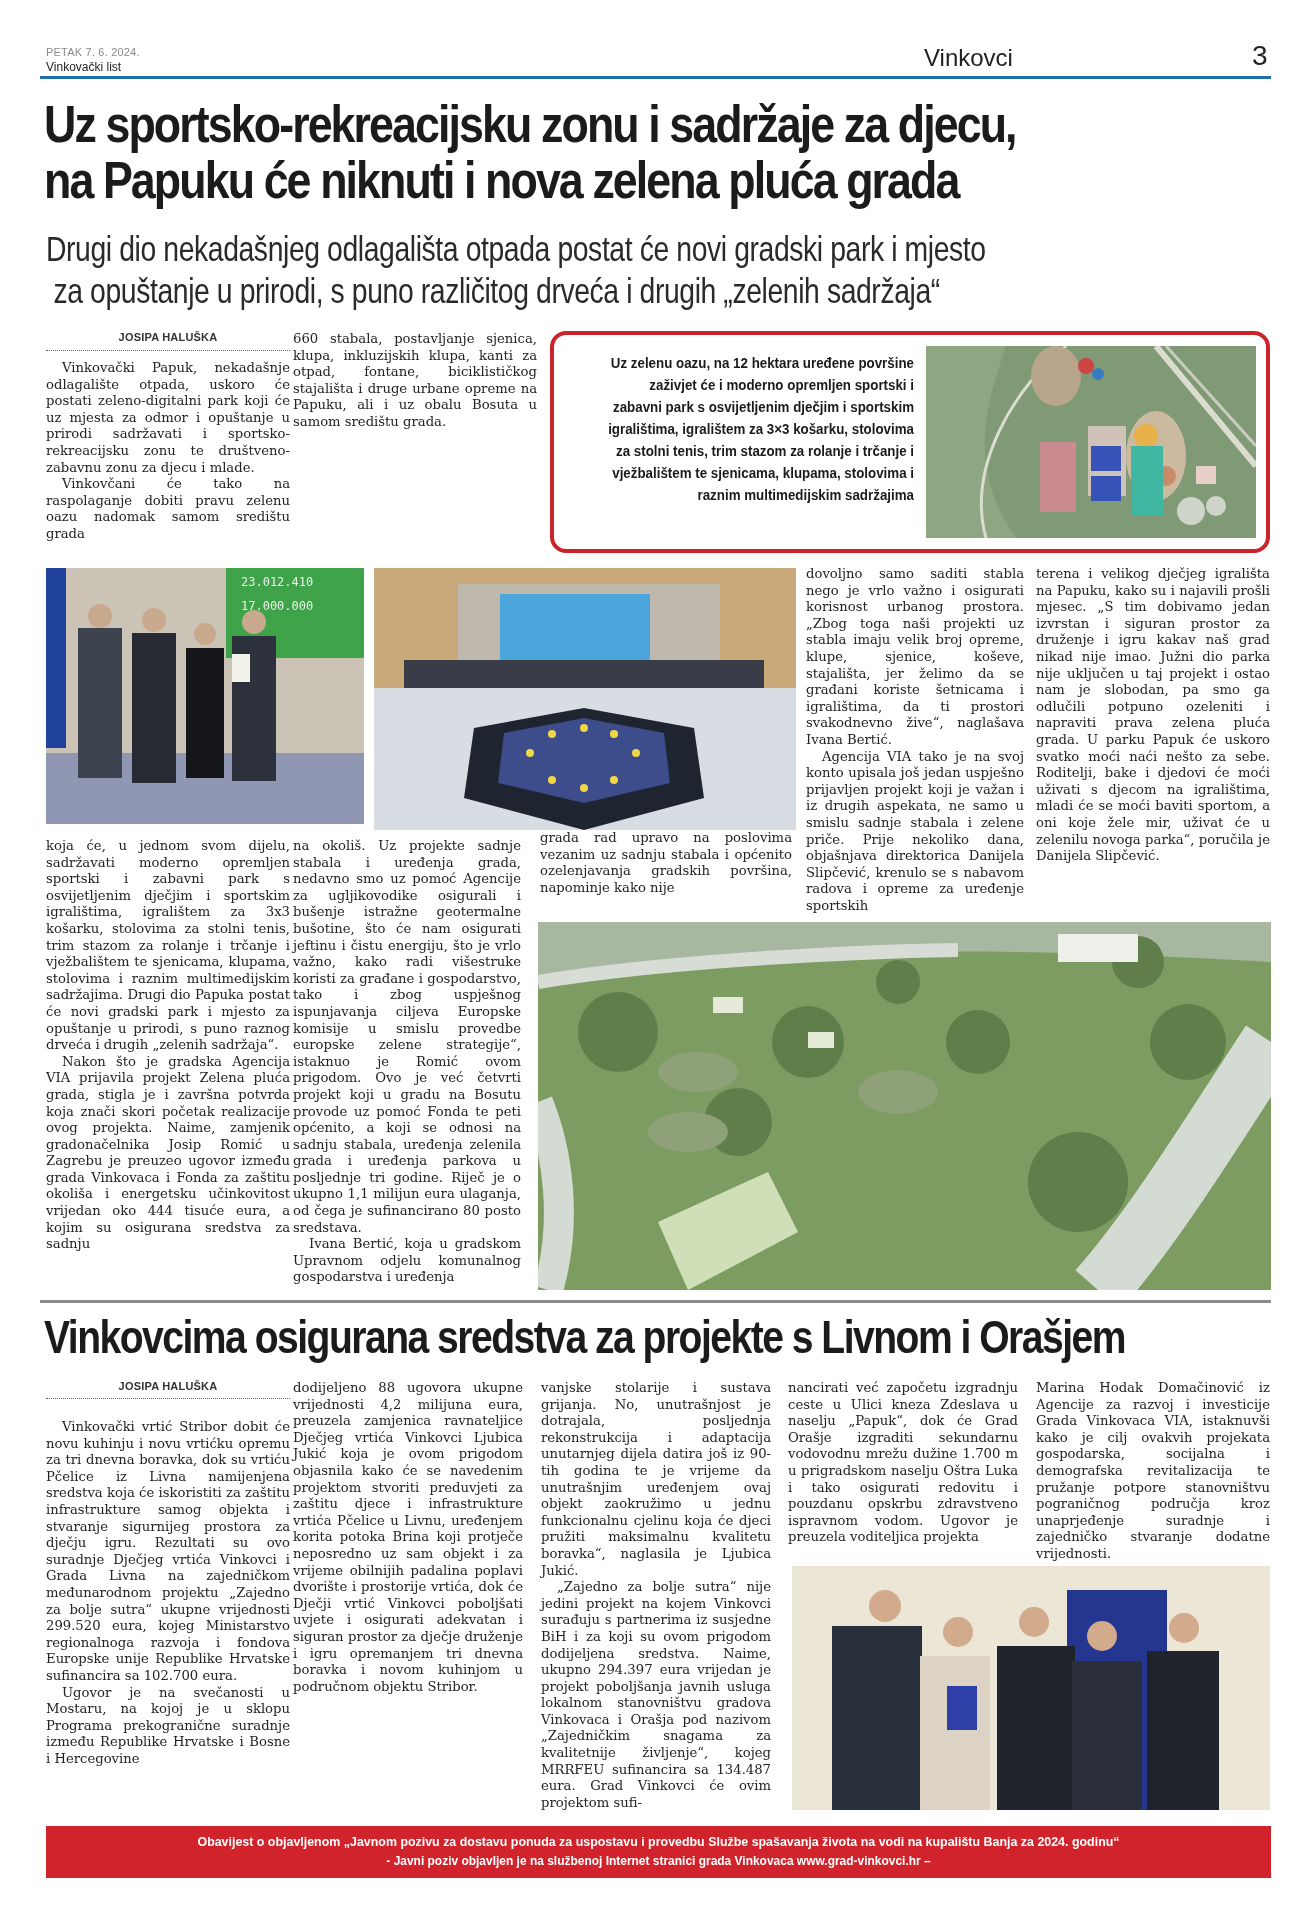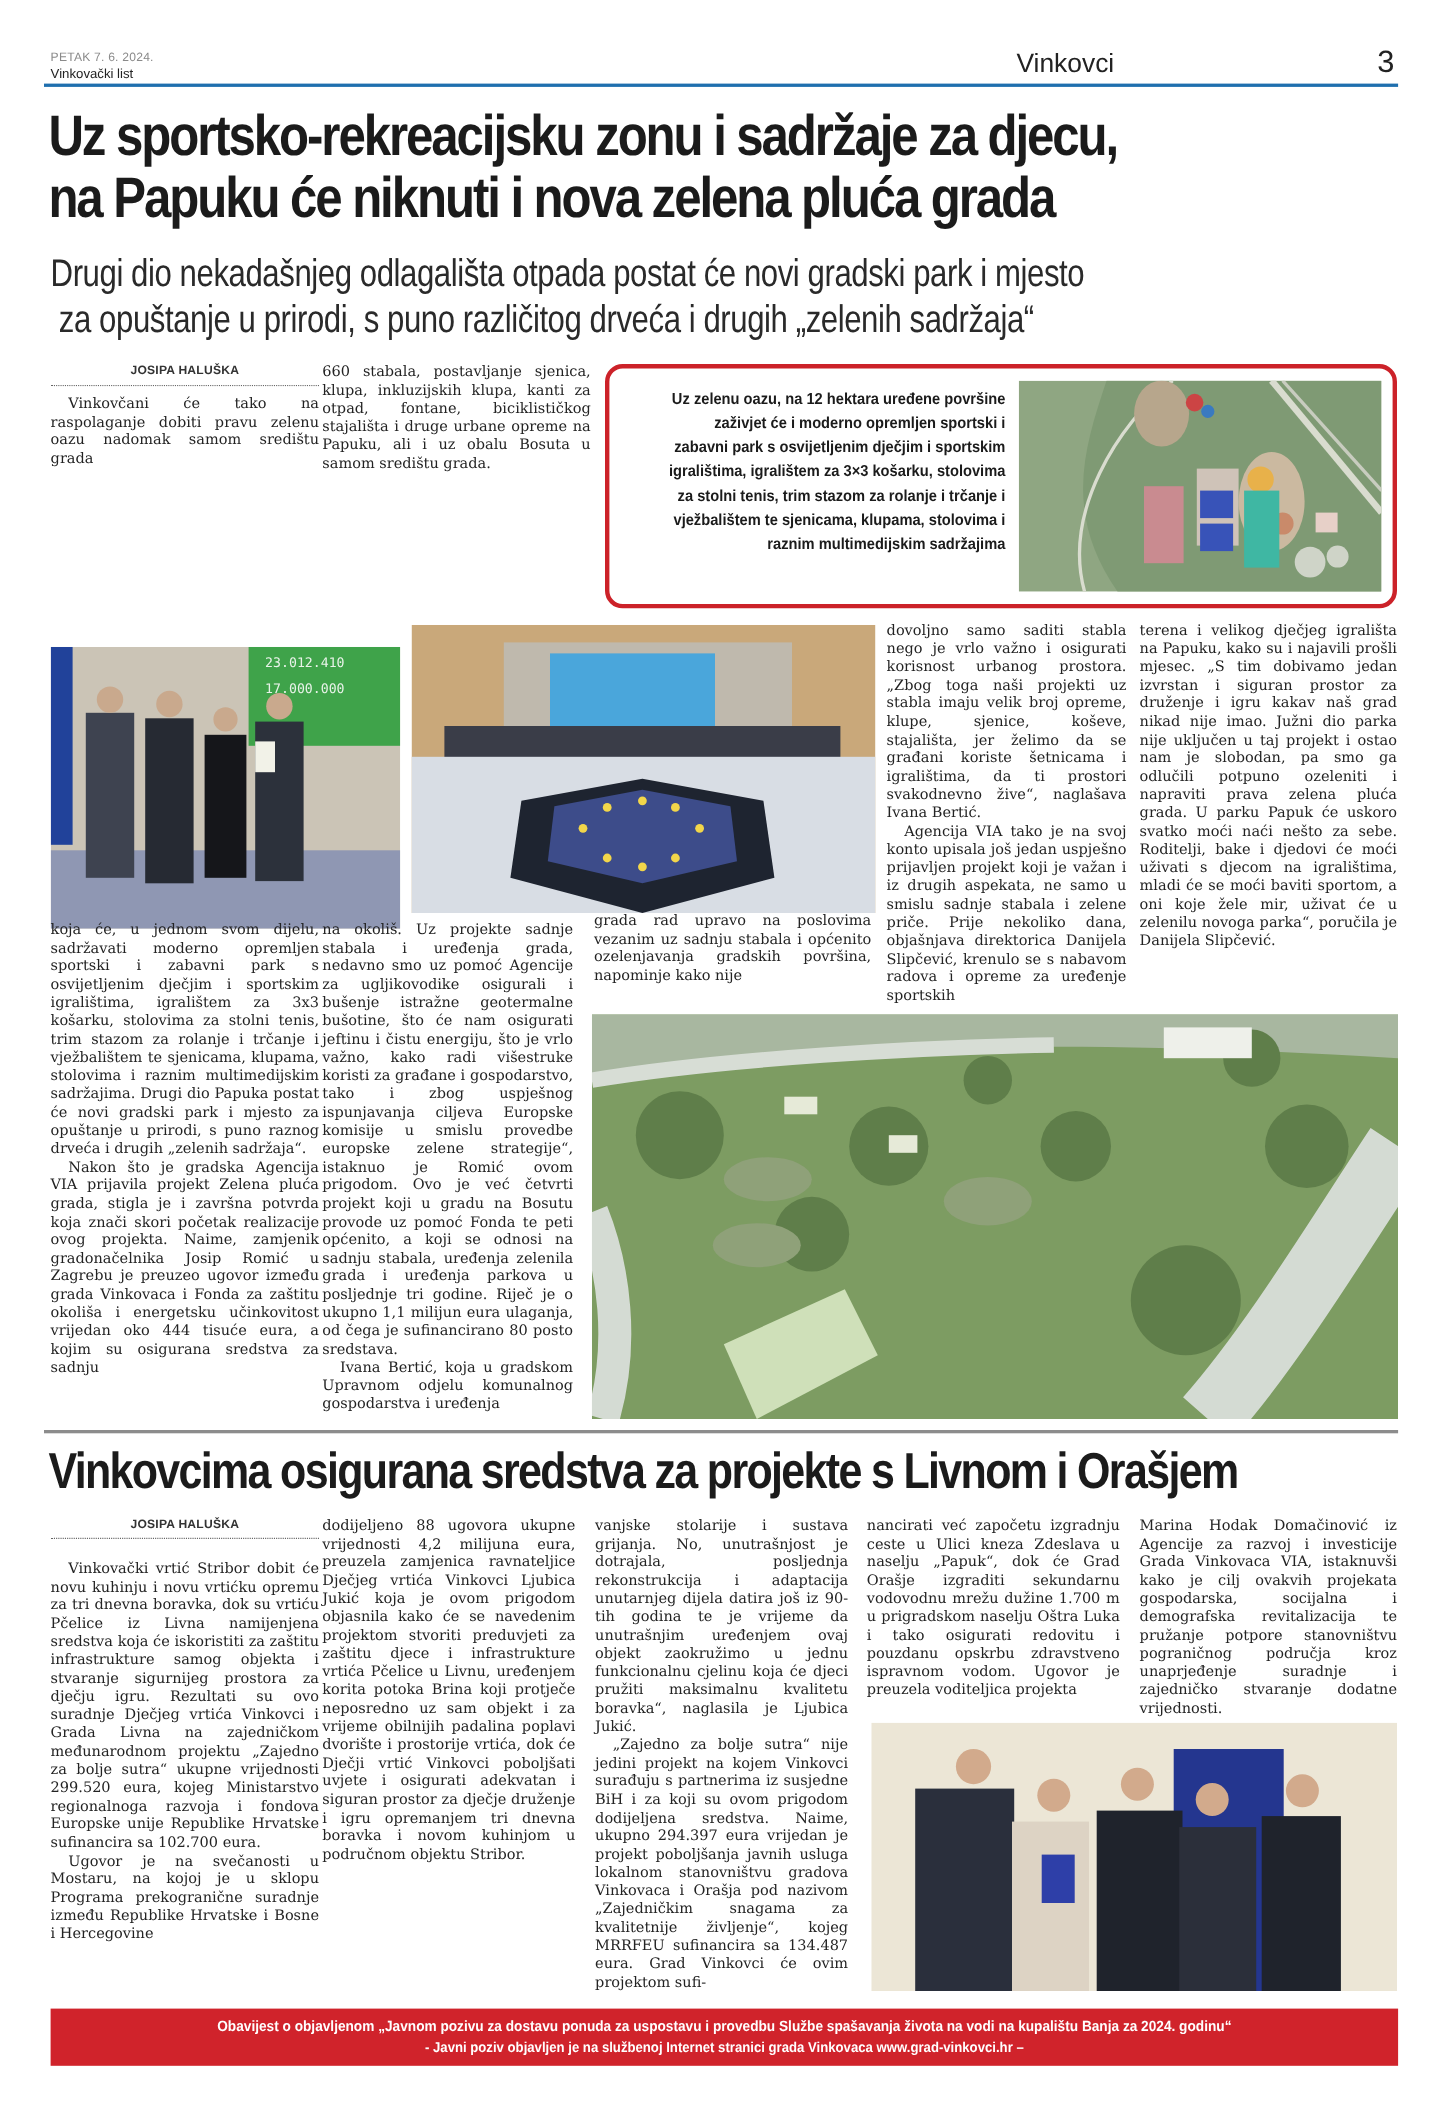--- a/index.html
+++ b/index.html
@@ -41,20 +41,21 @@
 </div>
 <div class="abs subhead">
   <div>Drugi dio nekadašnjeg odlagališta otpada postat će novi gradski park i mjesto</div>
   <div style="white-space:pre"> za opuštanje u prirodi, s puno različitog drveća i drugih „zelenih sadržaja“</div>
 </div>
 
 <div class="abs byline" style="left:46px;top:331px;width:244px;">JOSIPA HALUŠKA</div>
 <div class="abs dotrule" style="left:46px;top:350px;width:244px;"></div>
 
 <div class="abs col" style="left:46px;top:360px;width:244px;">
+  <p>Vinkovački Papuk, nekadašnje odlagalište otpada, uskoro će postati zeleno-digitalni park koji će uz mjesta za odmor i opuštanje u prirodi sadržavati i sportsko-rekreacijsku zonu te društveno-zabavnu zonu za djecu i mlade.</p>
   <p>Vinkovčani će tako na raspolaganje dobiti pravu zelenu oazu nadomak samom središtu grada</p>
 </div>
 <div class="abs col" style="left:293px;top:331px;width:244px;">
   <p class="noind">660 stabala, postavljanje sjenica, klupa, inkluzijskih klupa, kanti za otpad, fontane, biciklističkog stajališta i druge urbane opreme na Papuku, ali i uz obalu Bosuta u samom središtu grada.</p>
 </div>
 
 <div class="abs box"></div>
 <div class="abs box-text">Uz zelenu oazu, na 12 hektara uređene površine zaživjet će i moderno opremljen sportski i zabavni park s osvijetljenim dječjim i sportskim igralištima, igralištem za 3×3 košarku, stolovima za stolni tenis, trim stazom za rolanje i trčanje i vježbalištem te sjenicama, klupama, stolovima i raznim multimedijskim sadržajima</div>
 <div class="abs photo" style="left:926px;top:346px;width:330px;height:192px;">
   <svg width="330" height="192" viewBox="0 0 330 192">
@@ -73,21 +74,21 @@
     <rect x="114" y="96" width="36" height="70" fill="#c98b90"></rect>
     <rect x="165" y="100" width="30" height="25" fill="#3853b8"></rect>
     <rect x="165" y="130" width="30" height="25" fill="#3853b8"></rect>
     <rect x="205" y="100" width="32" height="70" fill="#3fb7a3"></rect>
     <rect x="270" y="120" width="20" height="18" fill="#e7d0c8"></rect>
     <circle cx="265" cy="165" r="14" fill="#cfd4c8"></circle>
     <circle cx="290" cy="160" r="10" fill="#cfd4c8"></circle>
   </svg>
 </div>
 
-<div class="abs photo" style="left:46px;top:588px;width:318px;height:256px;">
+<div class="abs photo" style="left:46px;top:568px;width:318px;height:256px;">
   <svg width="318" height="262" viewBox="0 0 318 262">
     <rect width="318" height="262" fill="#cbc4b6"></rect>
     <rect x="0" y="0" width="20" height="180" fill="#21429a"></rect>
     <rect x="180" y="0" width="138" height="90" fill="#3fa34a"></rect>
     <text x="195" y="18" font-size="12" fill="#e9f3e9" font-family="DejaVu Sans Mono, monospace">23.012.410</text>
     <text x="195" y="42" font-size="12" fill="#e9f3e9" font-family="DejaVu Sans Mono, monospace">17.000.000</text>
     <rect x="0" y="185" width="318" height="77" fill="#8f97b3"></rect>
     <rect x="32" y="60" width="44" height="150" fill="#3e4350"></rect>
       <circle cx="54" cy="48" r="12" fill="#c9a98d"></circle>
     <rect x="86" y="65" width="44" height="150" fill="#262a33"></rect>

